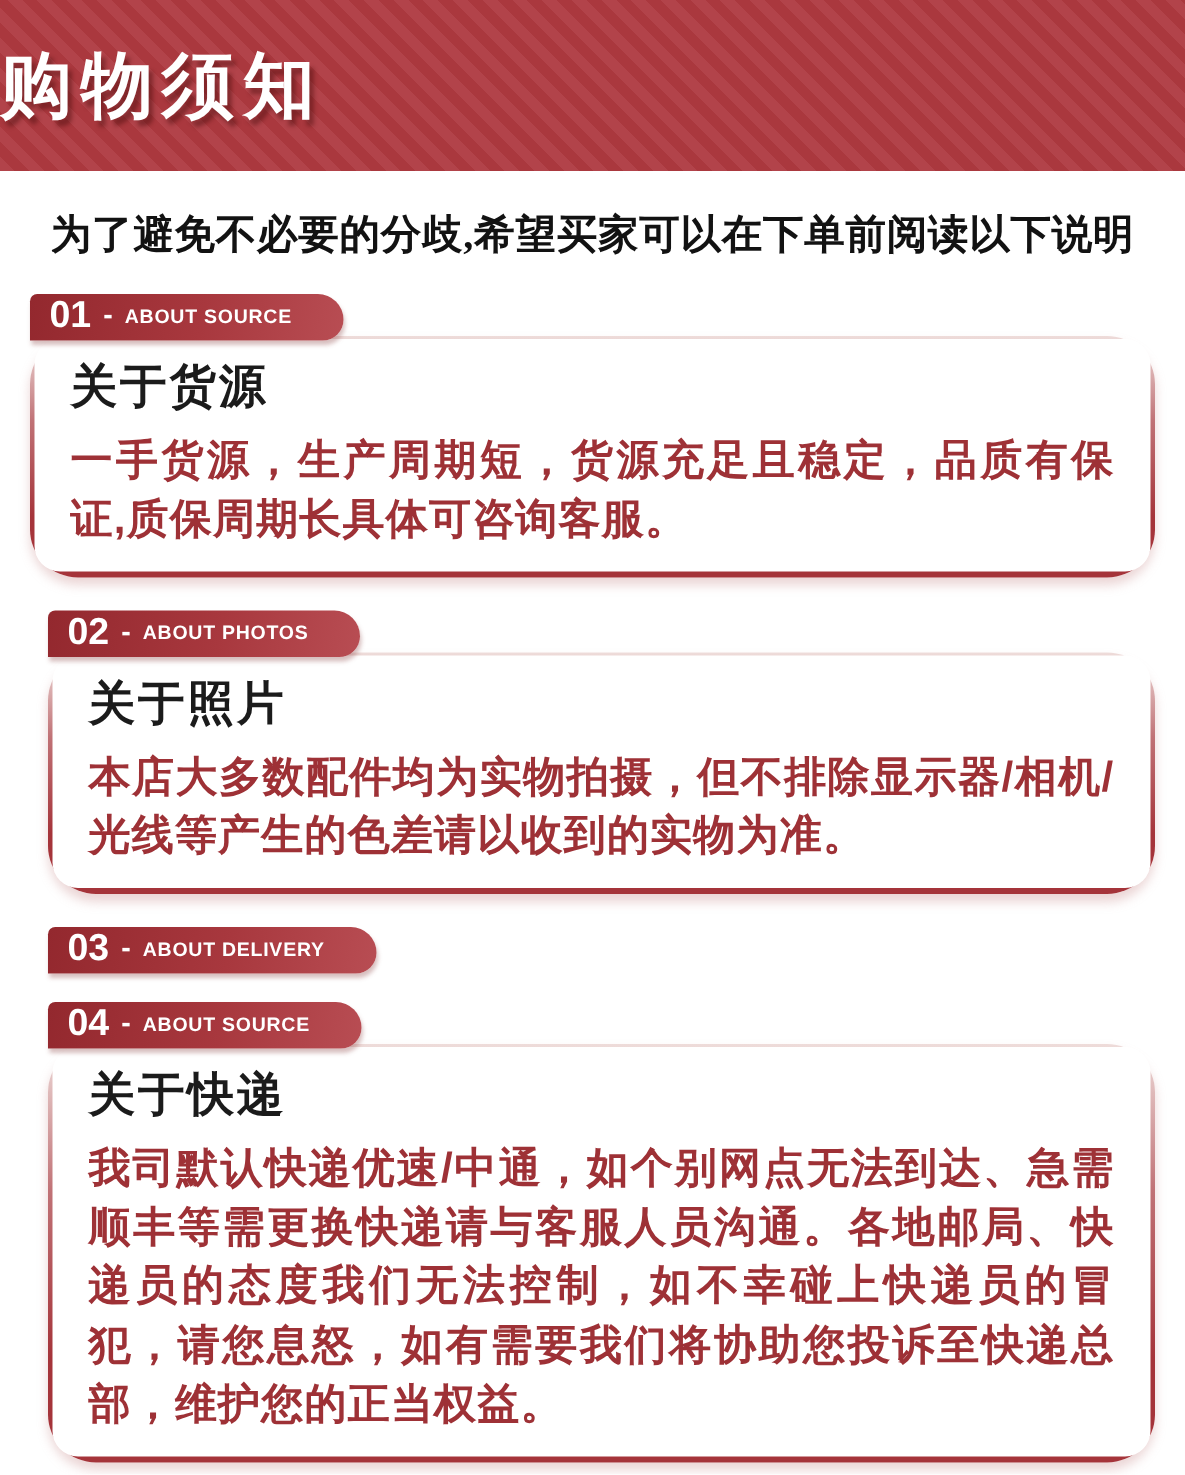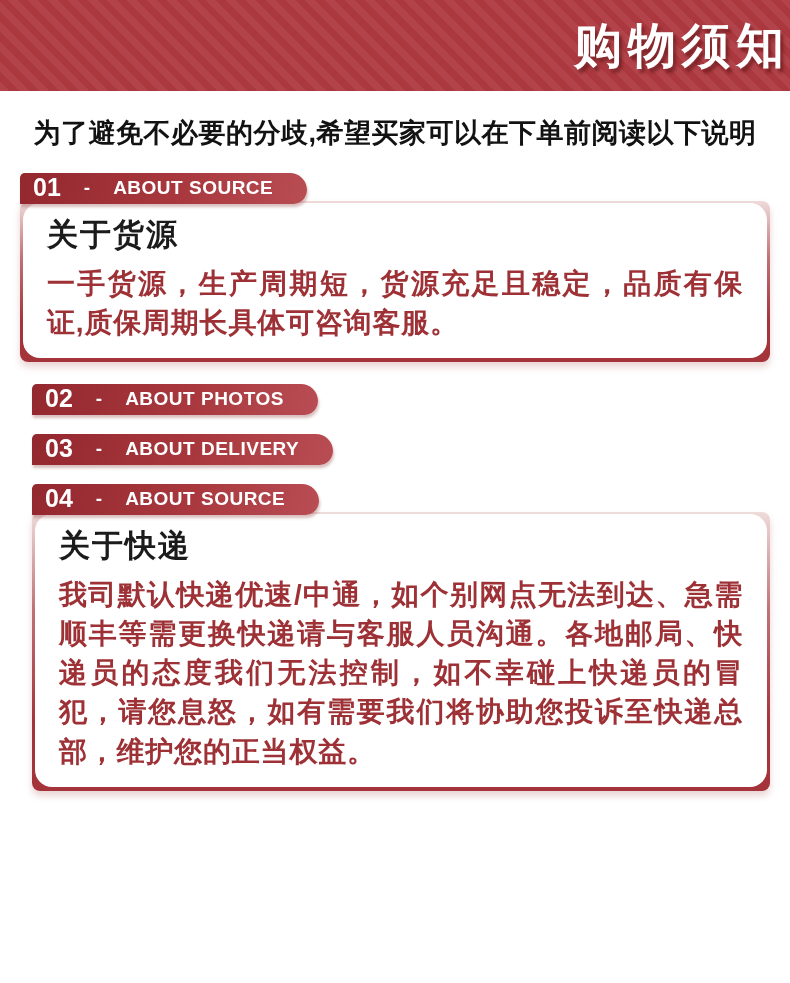--- a/index.html
+++ b/index.html
@@ -5,55 +5,55 @@
   * { margin:0; padding:0; box-sizing:border-box; }
   html,body { width:790px; }
   body {
     height:983px;
     background:#ffffff;
     font-family:"Liberation Sans","DejaVu Sans",sans-serif;
     overflow:hidden;
   }
   
   .banner {
-    height:91px;
+    height:114px;
     background:repeating-linear-gradient(45deg,#b2434a 0 7px,#aa383e 7px 14px);
-    display:flex; align-items:center; justify-content:flex-end;
+    display:flex; align-items:center; justify-content:flex-start;
   }
   .banner-title {
     color:#ffffff; font-size:48px; font-weight:bold; letter-spacing:6px;
     text-shadow:3px 4px 3px rgba(70,10,12,.45);
   }
   
   .intro {
     text-align:center;
     padding:24px 12px 22px;
-    font-size:27px; font-weight:bold; color:#121212; letter-spacing:.5px;
+    font-size:27px; font-weight:bold; color:#121212; letter-spacing:.5px;font-family:Liberation Serif, serif;
   }
   
   .wrap { padding:0 20px; }
   .section { margin-top:0; }
   .section + .section { margin-top:22px;padding-left:12px; }
   .ribbon {
     position:relative; z-index:2;
-    display:inline-flex; align-items:center; gap:23px;
+    display:inline-flex; align-items:center; gap:8px;
     height:31px; padding:0 34px 2px 13px;
     background:linear-gradient(100deg,#93282e 0%,#a8383e 55%,#b84d53 100%);
     border-radius:9px 32px 26px 0;
     color:#ffffff;
     box-shadow:1px 3px 3px rgba(140,70,70,.35);
     margin-bottom:-3px;
   }
   .ribbon .num { font-size:25px; font-weight:bold; line-height:1; }
   .ribbon .sep { font-size:19px; font-weight:bold; line-height:1; }
-  .ribbon .tag { font-size:19px; font-weight:bold; letter-spacing:.5px; line-height:1; }
+  .ribbon .tag { font-size:13px; font-weight:bold; letter-spacing:.5px; line-height:1; }
   .card-border {
     position:relative; z-index:1;
     background:linear-gradient(180deg,#eedcda 0%,#c07276 35%,#a5343a 75%);
-    border-radius:8px;
+    border-radius:32px;
     padding:2px 3px 4px 3px;
     box-shadow:0 5px 7px rgba(205,150,150,.4);
   }
   .card {
     background:#ffffff;
     border-radius:17px;
     padding:11px 24px 16px 24px;
   }
   .card-title {
     font-size:31px; font-weight:bold; color:#1b1b1b;
@@ -89,20 +89,26 @@
       </div>
     </div>
   </section>
 
   <section class="section">
     <div class="ribbon">
       <span class="num">02</span>
       <span class="sep">-</span>
       <span class="tag">ABOUT PHOTOS</span>
     </div>
+    <div class="card-border">
+      <div class="card">
+        <h2 class="card-title">关于照片</h2>
+        <p class="card-body">本店大多数配件均为实物拍摄，但不排除显示器/相机/光线等产生的色差请以收到的实物为准。</p>
+      </div>
+    </div>
   </section>
 
   <section class="section">
     <div class="ribbon">
       <span class="num">03</span>
       <span class="sep">-</span>
       <span class="tag">ABOUT DELIVERY</span>
     </div>
   </section>
 

